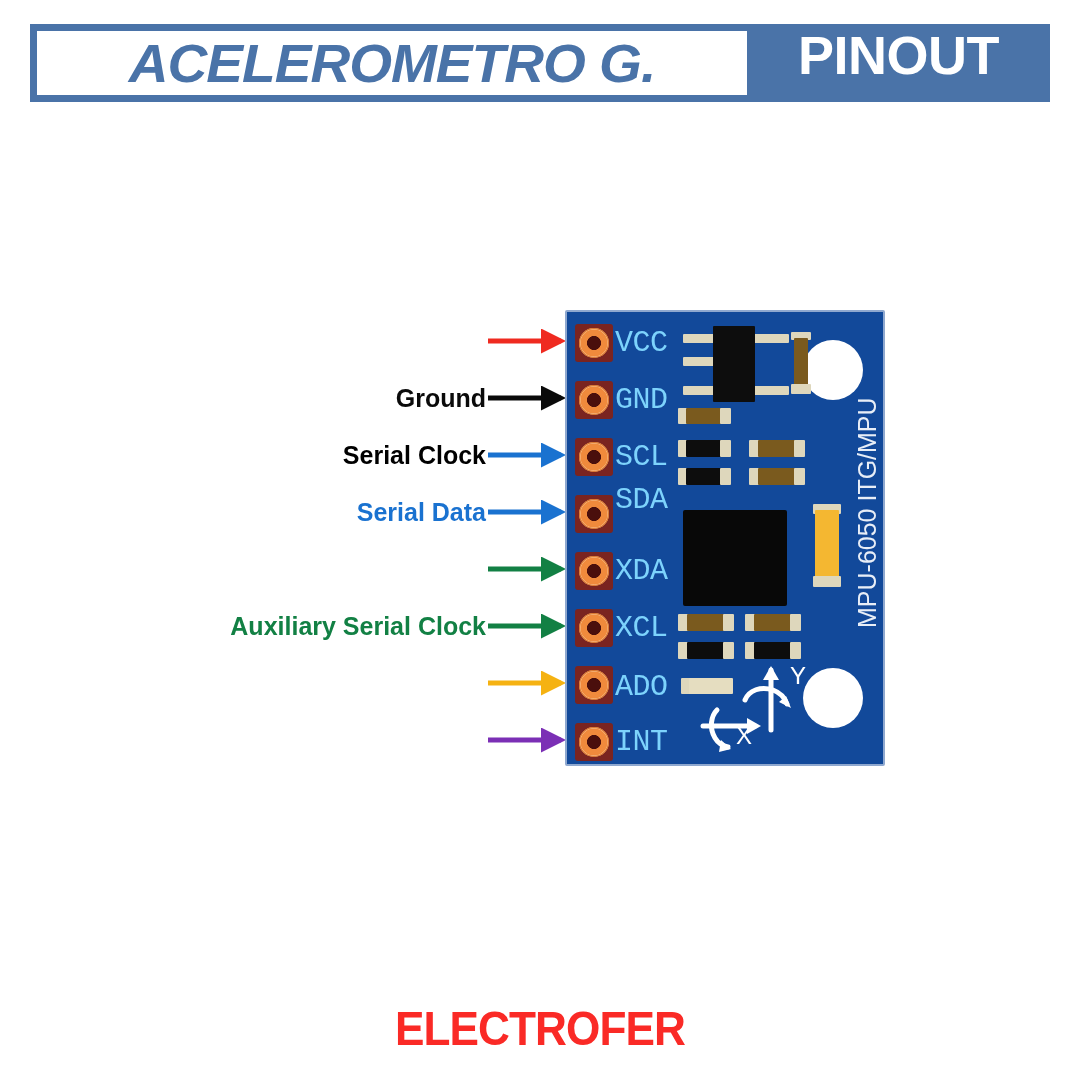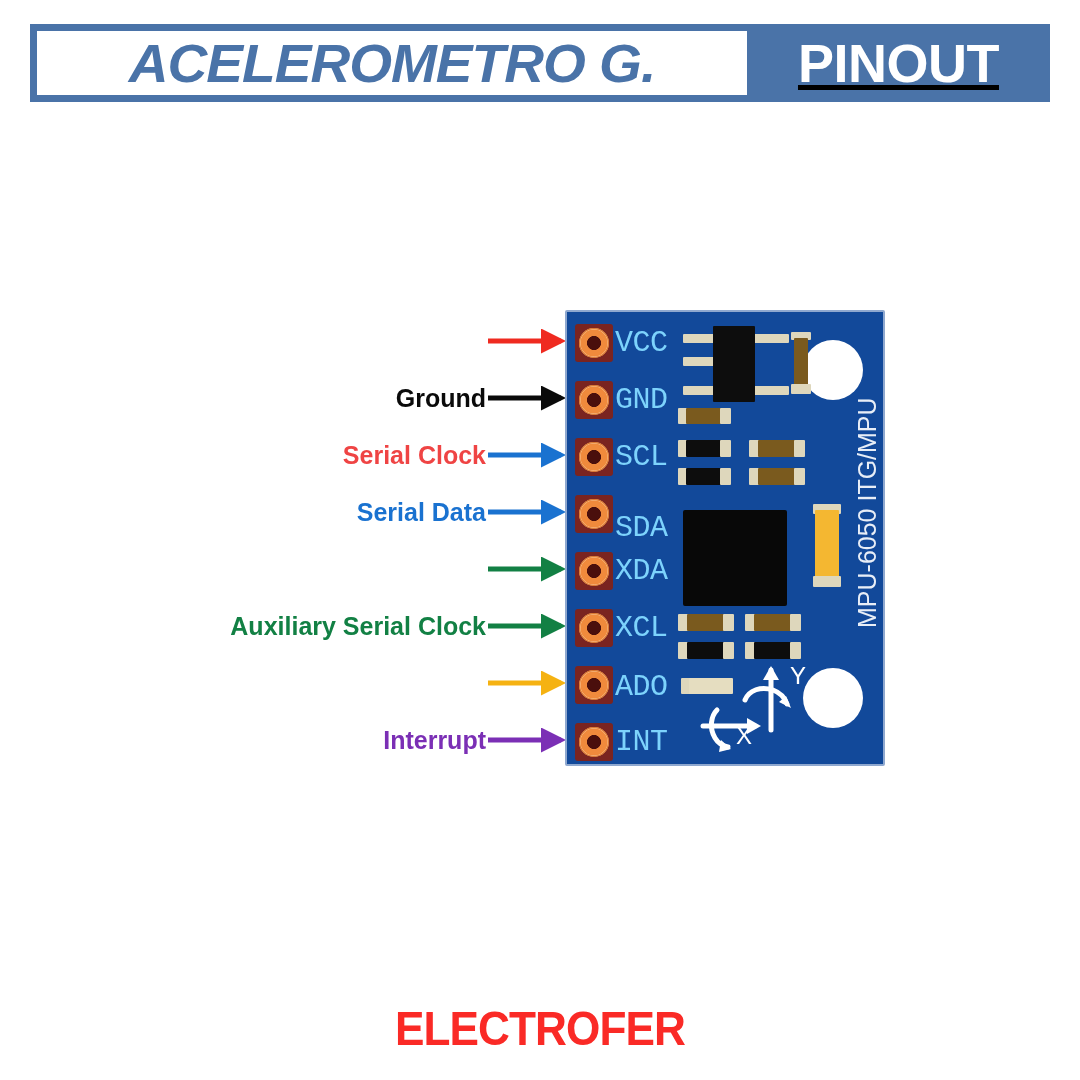--- a/index.html
+++ b/index.html
@@ -25,21 +25,21 @@
   }
   #header-title-text{
     font-family:"Liberation Sans", sans-serif;
     font-weight:bold;font-style:italic;
     font-size:54px;letter-spacing:-1px;
     color:#4a73a8;
     transform:scaleX(1.02);
     white-space:nowrap;
   }
   #header-sub-box{
-    flex:1;display:flex;align-items:center;justify-content:center;text-decoration:underline;
+    flex:1;display:flex;align-items:flex-start;justify-content:center;
   }
   #header-sub-text{
     font-family:"Liberation Sans", sans-serif;
     font-weight:bold;font-size:54px;letter-spacing:-0.5px;
     color:#ffffff;white-space:nowrap;
   }
 
   
   #diagram{
     position:absolute;left:0;top:0;width:1080px;height:1080px;
@@ -188,41 +188,40 @@
         <line x1="488" y1="455" x2="561" y2="455" stroke="#1a72d0" stroke-width="5" marker-end="url(#ah-2)"></line>
         <line x1="488" y1="512" x2="561" y2="512" stroke="#1a72d0" stroke-width="5" marker-end="url(#ah-3)"></line>
         <line x1="488" y1="569" x2="561" y2="569" stroke="#128044" stroke-width="5" marker-end="url(#ah-4)"></line>
         <line x1="488" y1="626" x2="561" y2="626" stroke="#128044" stroke-width="5" marker-end="url(#ah-5)"></line>
         <line x1="488" y1="683" x2="561" y2="683" stroke="#f5b212" stroke-width="5" marker-end="url(#ah-6)"></line>
         <line x1="488" y1="740" x2="561" y2="740" stroke="#7b2fb5" stroke-width="5" marker-end="url(#ah-7)"></line>
       </g>
   </svg>
 
   <div class="pin-label" style="color: rgb(10, 10, 10); top: 398px; left: 120px; width: 366px;">Ground</div>
-  <div class="pin-label" style="color: #ef4444; top: 455px; left: 120px; width: 366px;">Serial Clock</div>
+  <div class="pin-label" style="color: #000000; top: 455px; left: 120px; width: 366px;">Serial Clock</div>
   <div class="pin-label" style="color: rgb(26, 114, 208); top: 512px; left: 120px; width: 366px;">Serial Data</div>
   <div class="pin-label" style="color: rgb(18, 128, 68); top: 626px; left: 120px; width: 366px;">Auxiliary Serial Clock</div>
-  <div class="pin-label" style="color: rgb(123, 47, 181); top: 740px; left: 120px; width: 366px;">Interrupt</div>
 
   <div id="board">
     <div id="board-inner">
 
       <div class="pad" style="left:8px;  top:12px;"></div>
       <div class="pad" style="left:8px;  top:69px;"></div>
       <div class="pad" style="left:8px;  top:126px;"></div>
       <div class="pad" style="left:8px;  top:183px;"></div>
       <div class="pad" style="left:8px;  top:240px;"></div>
       <div class="pad" style="left:8px;  top:297px;"></div>
       <div class="pad" style="left:8px;  top:354px;"></div>
       <div class="pad" style="left:8px;  top:411px;"></div>
 
       <div class="pin-name" style="left:48px; top:31px;">VCC</div>
       <div class="pin-name" style="left:48px; top:88px;">GND</div>
       <div class="pin-name" style="left:48px; top:145px;">SCL</div>
-      <div class="pin-name" style="left:48px; top:216px;">SDA</div>
+      <div class="pin-name" style="left:48px; top:188px;">SDA</div>
       <div class="pin-name" style="left:48px; top:259px;">XDA</div>
       <div class="pin-name" style="left:48px; top:316px;">XCL</div>
       <div class="pin-name" style="left:48px; top:375px;">ADO</div>
       <div class="pin-name" style="left:48px; top:430px;">INT</div>
 
       <div class="hole" style="left:236px;top:28px; width:60px;height:60px;"></div>
       <div class="hole" style="left:236px;top:356px;width:60px;height:60px;"></div>
 
       <div class="term" style="left:116px;top:22px; width:32px;height:9px;"></div>
       <div class="term" style="left:116px;top:45px; width:32px;height:9px;"></div>

